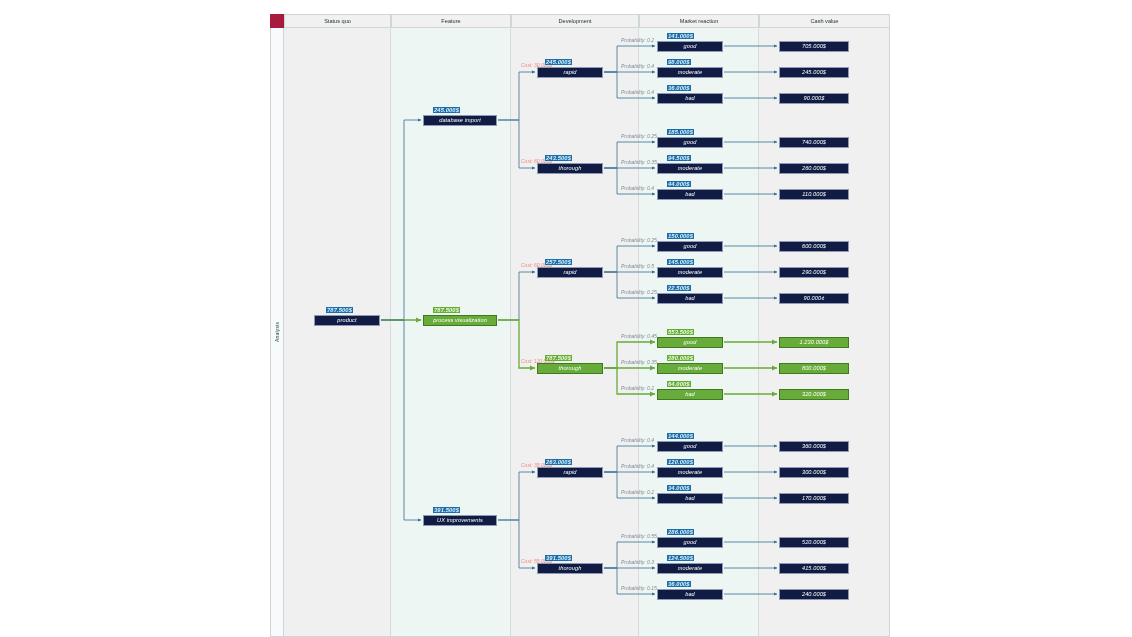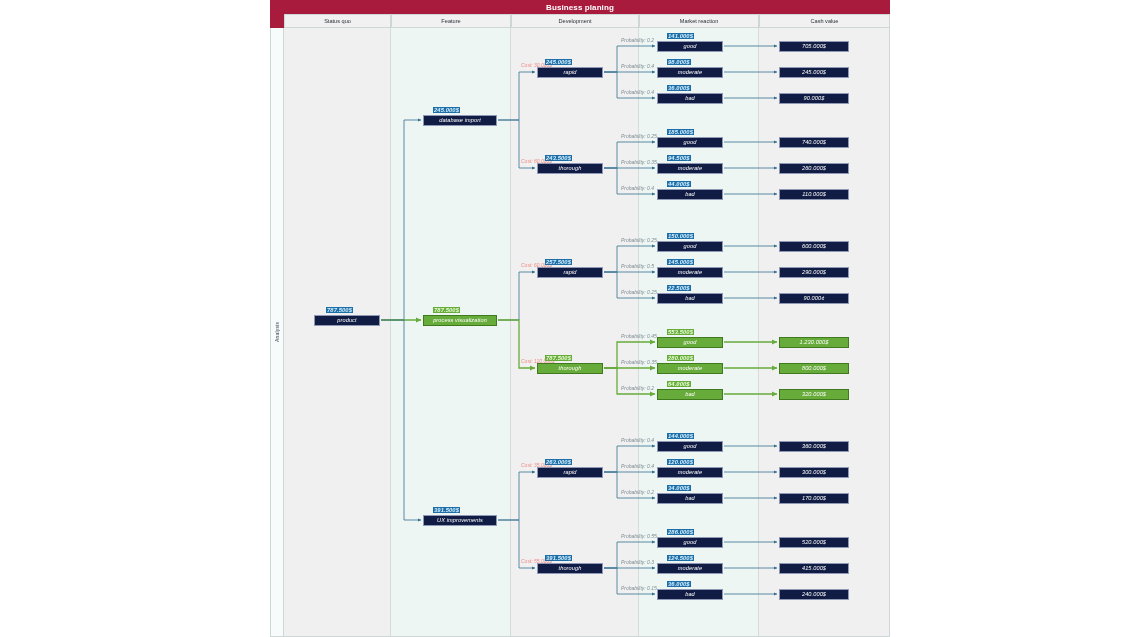--- a/index.html
+++ b/index.html
@@ -180,23 +180,20 @@
     color: #ef8880;
     white-space: nowrap;
   }
 </style>
 </head>
 <body>
 
 <div id="screen">
   <div id="diagram">
 
-    <div class="title-bar">
-      <span>Business planing</span>
-    </div>
 
     <div class="header-row">
       <div class="header-stub"></div>
       <div class="header-cell" id="hc0" style="left: 14px; width: 107px;">
         <span>Status quo</span>
       </div>
       <div class="header-cell" id="hc1" style="left: 121px; width: 120px;">
         <span>Feature</span>
       </div>
       <div class="header-cell" id="hc2" style="left: 241px; width: 128px;">

